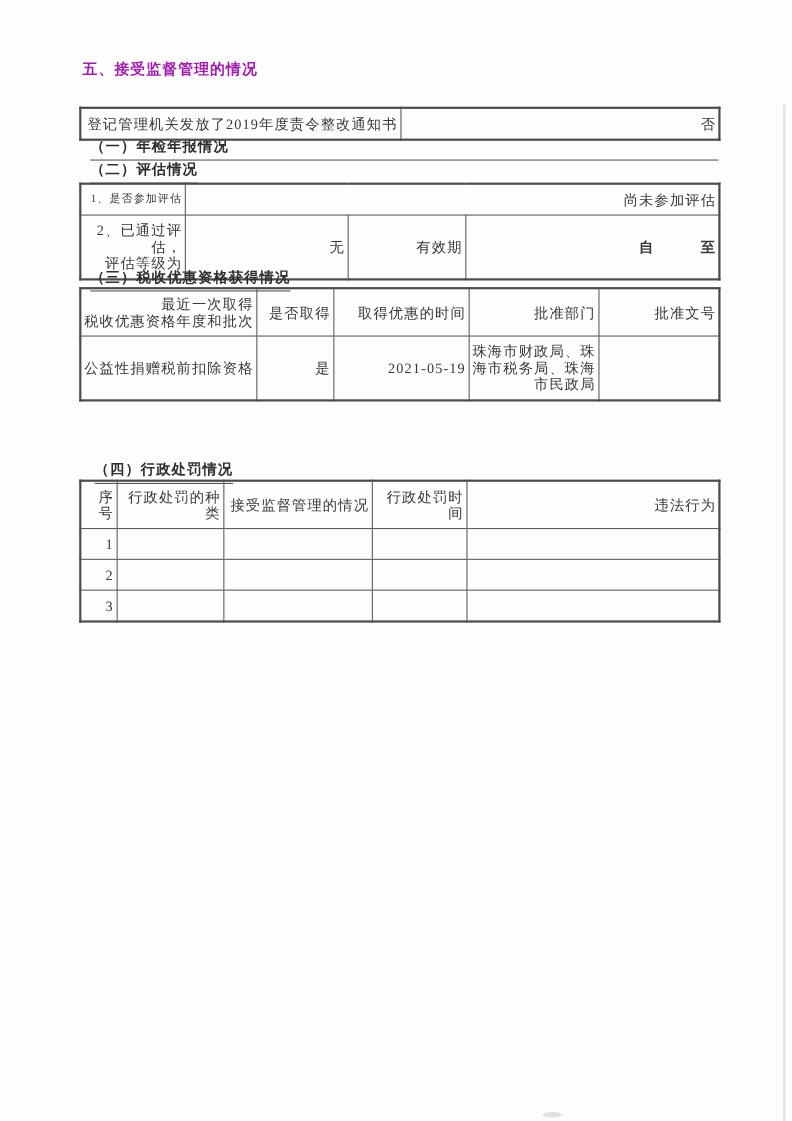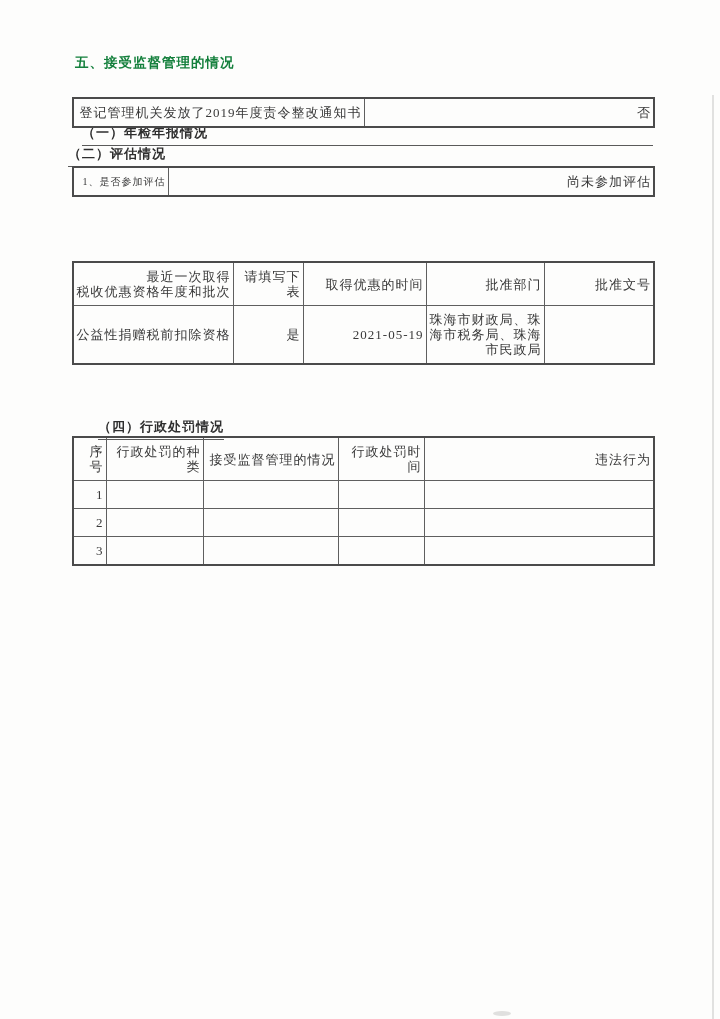--- a/index.html
+++ b/index.html
@@ -21,21 +21,21 @@
     background: #dadad8; opacity: .8;
   }
   .scan-smudge {
     position: absolute; left: 493px; top: 1011px; width: 18px; height: 5px;
     background: #c8c8c6; border-radius: 50%; opacity: .55;
   }
   
   .main-title {
     position: absolute; left: 75px; top: 54px;
     font-family: "DejaVu Sans", "Liberation Sans", sans-serif;
-    font-weight: 700; font-size: 13.5px; color: #15803d; letter-spacing: 1px;
+    font-weight: 700; font-size: 13.5px; color: #a21caf; letter-spacing: 1px;
   }
   .sec-head {
     position: absolute;
     font-family: "DejaVu Sans", "Liberation Sans", sans-serif;
     font-weight: 700; font-size: 13px; color: #2e2e2e; letter-spacing: 1px;
     padding-bottom: 3px;
     border-bottom: 1.5px solid #5a5a5a;
     display: inline-block;
   }
   .sec-head.full { width: 571px; margin-top: 48px; }
@@ -84,66 +84,74 @@
         <col style="width:290px">
       </colgroup>
     <tbody>
         <tr style="height:28px">
       <td class="left">登记管理机关发放了2019年度责令整改通知书</td>
       <td>否</td>
     </tr>
   </tbody>
     </table>
 
-  <div class="sec-head" style="left:68px; top:145px;">（二）评估情况</div>
+  <div class="sec-head" style="left:82px; top:145px;">（二）评估情况</div>
 
   <table class="doc-table" style="left:72px; top:166px;">
     <colgroup>
       <col style="width:95px">
         <col style="width:148px">
       <col style="width:107px">
         <col style="width:231px">
     </colgroup>
     <tbody>
         <tr style="height:27px">
       <td class="left-sm" style="font-size:10px">1、是否参加评估</td>
       <td colspan="3">尚未参加评估</td>
     </tr>
+    <tr style="height:31px">
+      <td class="two-line">2、已通过评估，
+评估等级为</td>
+      <td>无</td>
+      <td>有效期</td>
+      <td class="bold-cell">自　　　至</td>
+    </tr>
   </tbody>
     </table>
 
+  <div class="sec-head" style="left:82px; top:243px;">（三）税收优惠资格获得情况</div>
 
   <table class="doc-table" style="left:72px; top:261px;">
     <colgroup>
       <col style="width:160px">
         <col style="width:70px">
         <col style="width:123px">
       <col style="width:118px">
         <col style="width:110px">
     </colgroup>
     <tbody>
         <tr style="height:32px">
       <td class="two-line">最近一次取得
 税收优惠资格年度和批次</td>
-      <td class="small">请填写下表</td>
+      <td class="small">是否取得</td>
       <td class="small">取得优惠的时间</td>
       <td class="small">批准部门</td>
       <td class="small">批准文号</td>
     </tr>
     <tr style="height:47px">
       <td class="left-sm">公益性捐赠税前扣除资格</td>
       <td>是</td>
       <td class="num">2021-05-19</td>
       <td class="small">珠海市财政局、珠海市税务局、珠海市民政局</td>
       <td></td>
     </tr>
   </tbody>
     </table>
 
-  <div class="sec-head" style="left:98px; top:418px;">（四）行政处罚情况</div>
+  <div class="sec-head" style="left:86px; top:418px;">（四）行政处罚情况</div>
 
   <table class="doc-table" style="left:72px; top:436px;">
     <colgroup>
       <col style="width:33px">
         <col style="width:97px">
         <col style="width:135px">
       <col style="width:86px">
         <col style="width:230px">
     </colgroup>
     <tbody>

